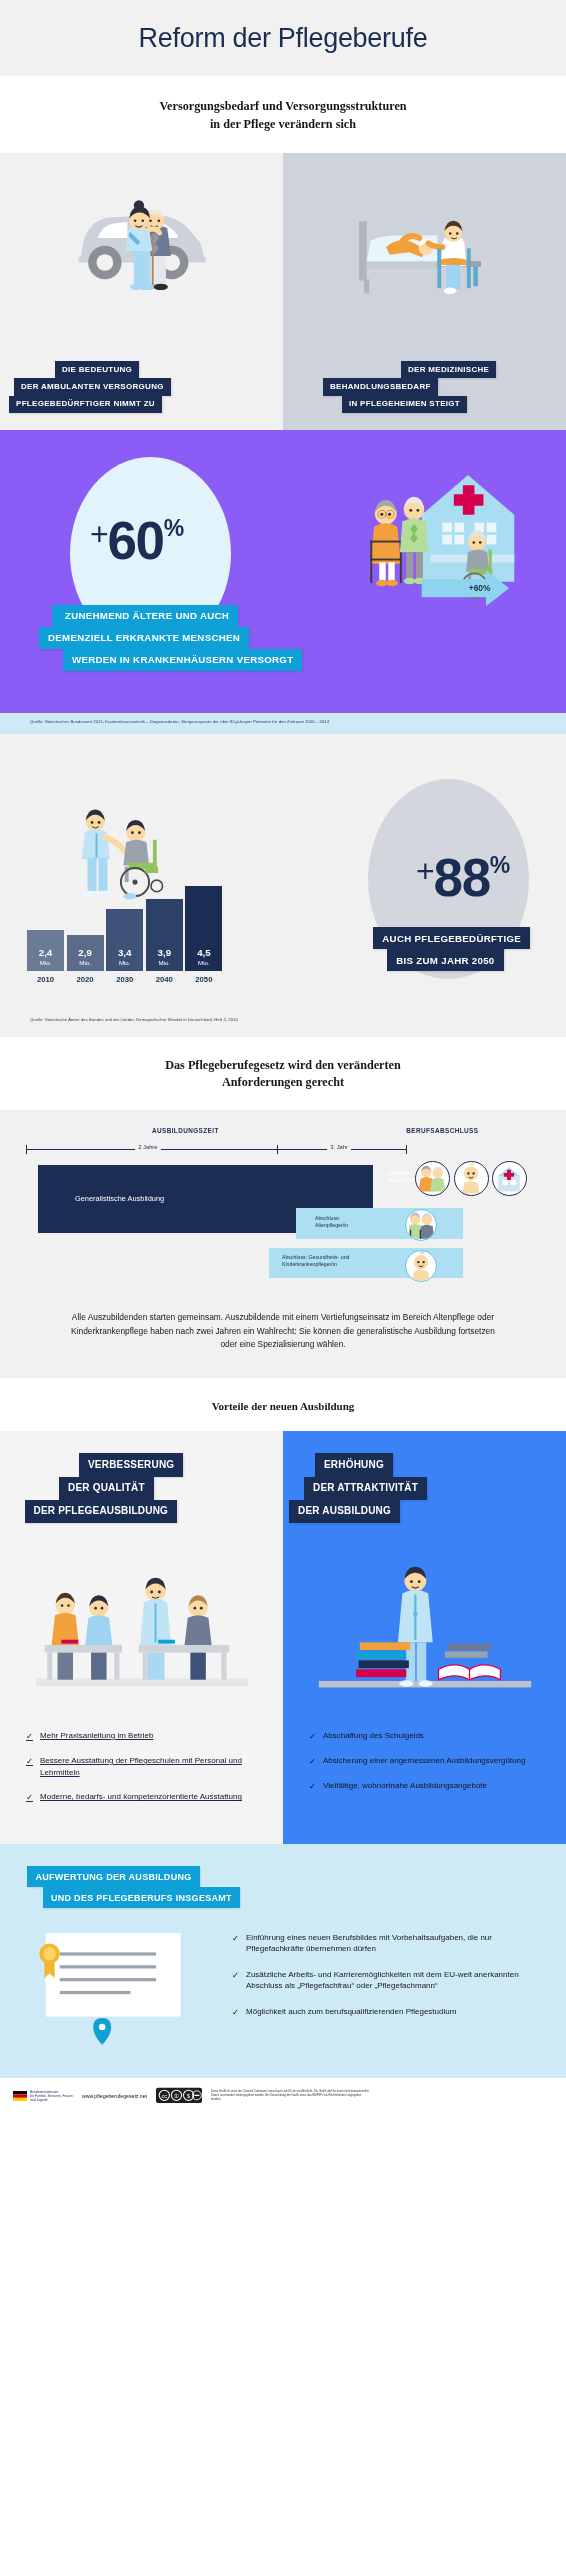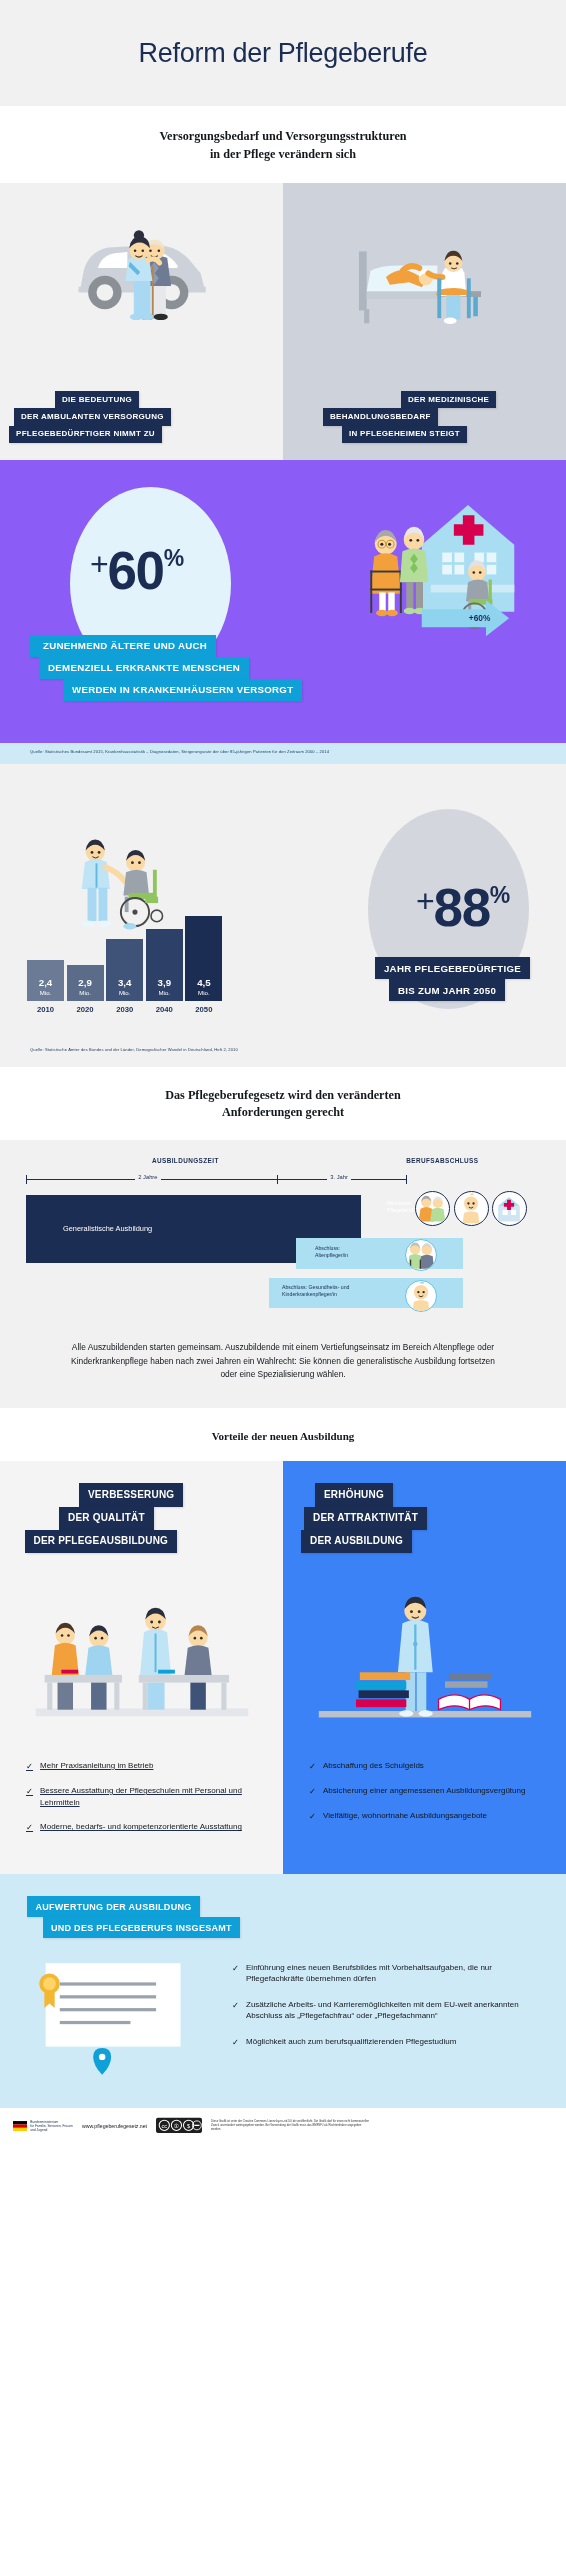--- a/index.html
+++ b/index.html
@@ -8,21 +8,21 @@
     width: 566px;
     font-family: "Liberation Sans", sans-serif;
     color: #1b2d52;
     -webkit-font-smoothing: antialiased;
   }
   .page { width: 566px; position: relative; overflow: hidden; }
 
   
   .hero {
     background: #f1f1f1;
-    height: 106px;
+    height: 76px;
     display: flex; align-items: center; justify-content: center; text-align: center;
   }
   .hero-title {
     font-family: "Liberation Sans", sans-serif;
     font-size: 27px;
     font-weight: 400;
     color: #1b2d52;
     letter-spacing: -0.3px;
   }
 
@@ -85,21 +85,21 @@
   .bignum .plus { font-size: 32px; vertical-align: 14px; font-weight: 500; }
   .bignum .pct  { font-size: 23px; vertical-align: 23px; }
 
   .cyan-steps { position: absolute; left: 0; top: 175px; width: 100%; }
   .cyan-steps .line {
     display: block; background: #10a0d8; color: #ffffff;
     font-size: 9.7px; font-weight: 700; letter-spacing: 0.3px;
     padding: 5.2px 9px 5.8px; width: fit-content; white-space: nowrap;
     box-shadow: 1.3px 1.3px 1.9px rgba(0,0,0,0.10);
   }
-  .cyan-steps .c1 { margin-left: 30px; padding-left: 13px; }
+  .cyan-steps .c1 { margin-left: 52px; padding-left: 13px; }
   .cyan-steps .c2 { margin-left: 39px; }
   .cyan-steps .c3 { margin-left: 63px; }
 
   .quelle {
     font-size: 4.1px; color: #25405f; letter-spacing: 0.1px;
     padding: 0 0 0 30px;
   }
   .quelle-band { background: #cfeaf7; padding: 6.4px 0 10.3px; }
 
   
@@ -146,21 +146,21 @@
   .diagcols .c-a { width: 62%; text-align: center; }
   .diagcols .c-b { width: 38%; text-align: center; }
 
   .timeline { margin: 10.3px 26px 0; position: relative; height: 11.6px; color:#1b2d52; }
   .timeline .tl-seg { position: absolute; top: 5.2px; height: 0.6px; background: #1b2d52; }
   .timeline .tick { position: absolute; top: 1.3px; width: 0.6px; height: 8.4px; background: #1b2d52; }
   .timeline .tlab { position: absolute; top: 0px; font-size: 5.8px; background:#f1f1f1; padding: 0 3.2px; }
 
   .diagram { position: relative; margin: 3.9px 26px 0; height: 135px; }
   .generalistic {
-    position: absolute; left: 0; top: 5.2px; width: 335px; height: 68px;
+    position: absolute; left: 12px; top: 5.2px; width: 335px; height: 68px;
     background: #1b2d52; color: #fff; font-size: 7.4px;
     display: flex; align-items: center; padding-left: 37px; text-align: center;
   }
   .branch1, .branch2 { position: absolute; background: #addff2; }
   .branch1 { left: 270px; top: 48px; width: 167px; height: 31px; }
   .branch2 { left: 243px; top: 88px; width: 194px; height: 30px; }
   .abs-label { position: absolute; font-size: 5.2px; line-height: 1.35; }
   .abs-label.white { color: #ffffff; }
   .abs-label.navy { color: #1b2d52; }
 
@@ -191,21 +191,21 @@
     display: block; background: #1b2d52; color: #fff;
     font-size: 10px; font-weight: 700; letter-spacing: 0.2px;
     padding: 5.8px 9px 6.4px; width: fit-content; white-space: nowrap;
     box-shadow: 1.3px 1.3px 1.9px rgba(0,0,0,0.12);
   }
   .vcol.a .v1 { margin-left: 79px; }
   .vcol.a .v2 { margin-left: 59px; }
   .vcol.a .v3 { margin-left: 24.5px; }
   .vcol.b .v1 { margin-left: 32px; }
   .vcol.b .v2 { margin-left: 21px; }
-  .vcol.b .v3 { margin-left: 18px; }
+  .vcol.b .v3 { margin-left: 6px; }
 
   .vimg { height: 193px; position: relative; }
   .vimg svg { position: absolute; left: 50%; transform: translateX(-50%); bottom: 0; }
 
   .checklist { padding: 0 26px; }
   .check-item {
     display: flex; gap: 7px; margin-bottom: 13px;
     font-size: 8px; line-height: 1.45; color: #14171c;
   }
   .check-item .tick-g { flex: 0 0 auto; font-size: 8.4px; color:#14171c; }
@@ -412,21 +412,21 @@
   <div class="quelle-band">
     <div class="quelle">Quelle: Statistisches Bundesamt 2015, Krankenhausstatistik – Diagnosedaten, Steigerungsrate der über 85-jährigen Patienten für den Zeitraum 2000 – 2014</div>
   </div>
 
   <div class="band88">
     <div class="grey-oval"></div>
     <div class="bignum88">
       <span class="plus">+</span><span>88</span><span class="pct">%</span>
     </div>
     <div class="navy-steps">
-      <span class="line n1">JAHR PFLEGEBEDÜRFTIGE</span>
+      <span class="line n1">AUCH PFLEGEBEDÜRFTIGE</span>
       <span class="line n2">BIS ZUM JAHR 2050</span>
     </div>
 
     <div class="chart-person">
       <svg width="116" height="109" viewBox="0 0 180 170">
 
         <circle cx="42" cy="34" r="15" fill="#fbd9a5"></circle>
         <path d="M27 32 q3 -17 15 -17 q12 0 15 17 q-7 -9 -15 -9 q-8 0 -15 9z" fill="#2b2f3d"></path>
         <circle cx="37" cy="35" r="2.2" fill="#2b2b2b"></circle>
           <circle cx="48" cy="35" r="2.2" fill="#2b2b2b"></circle>

